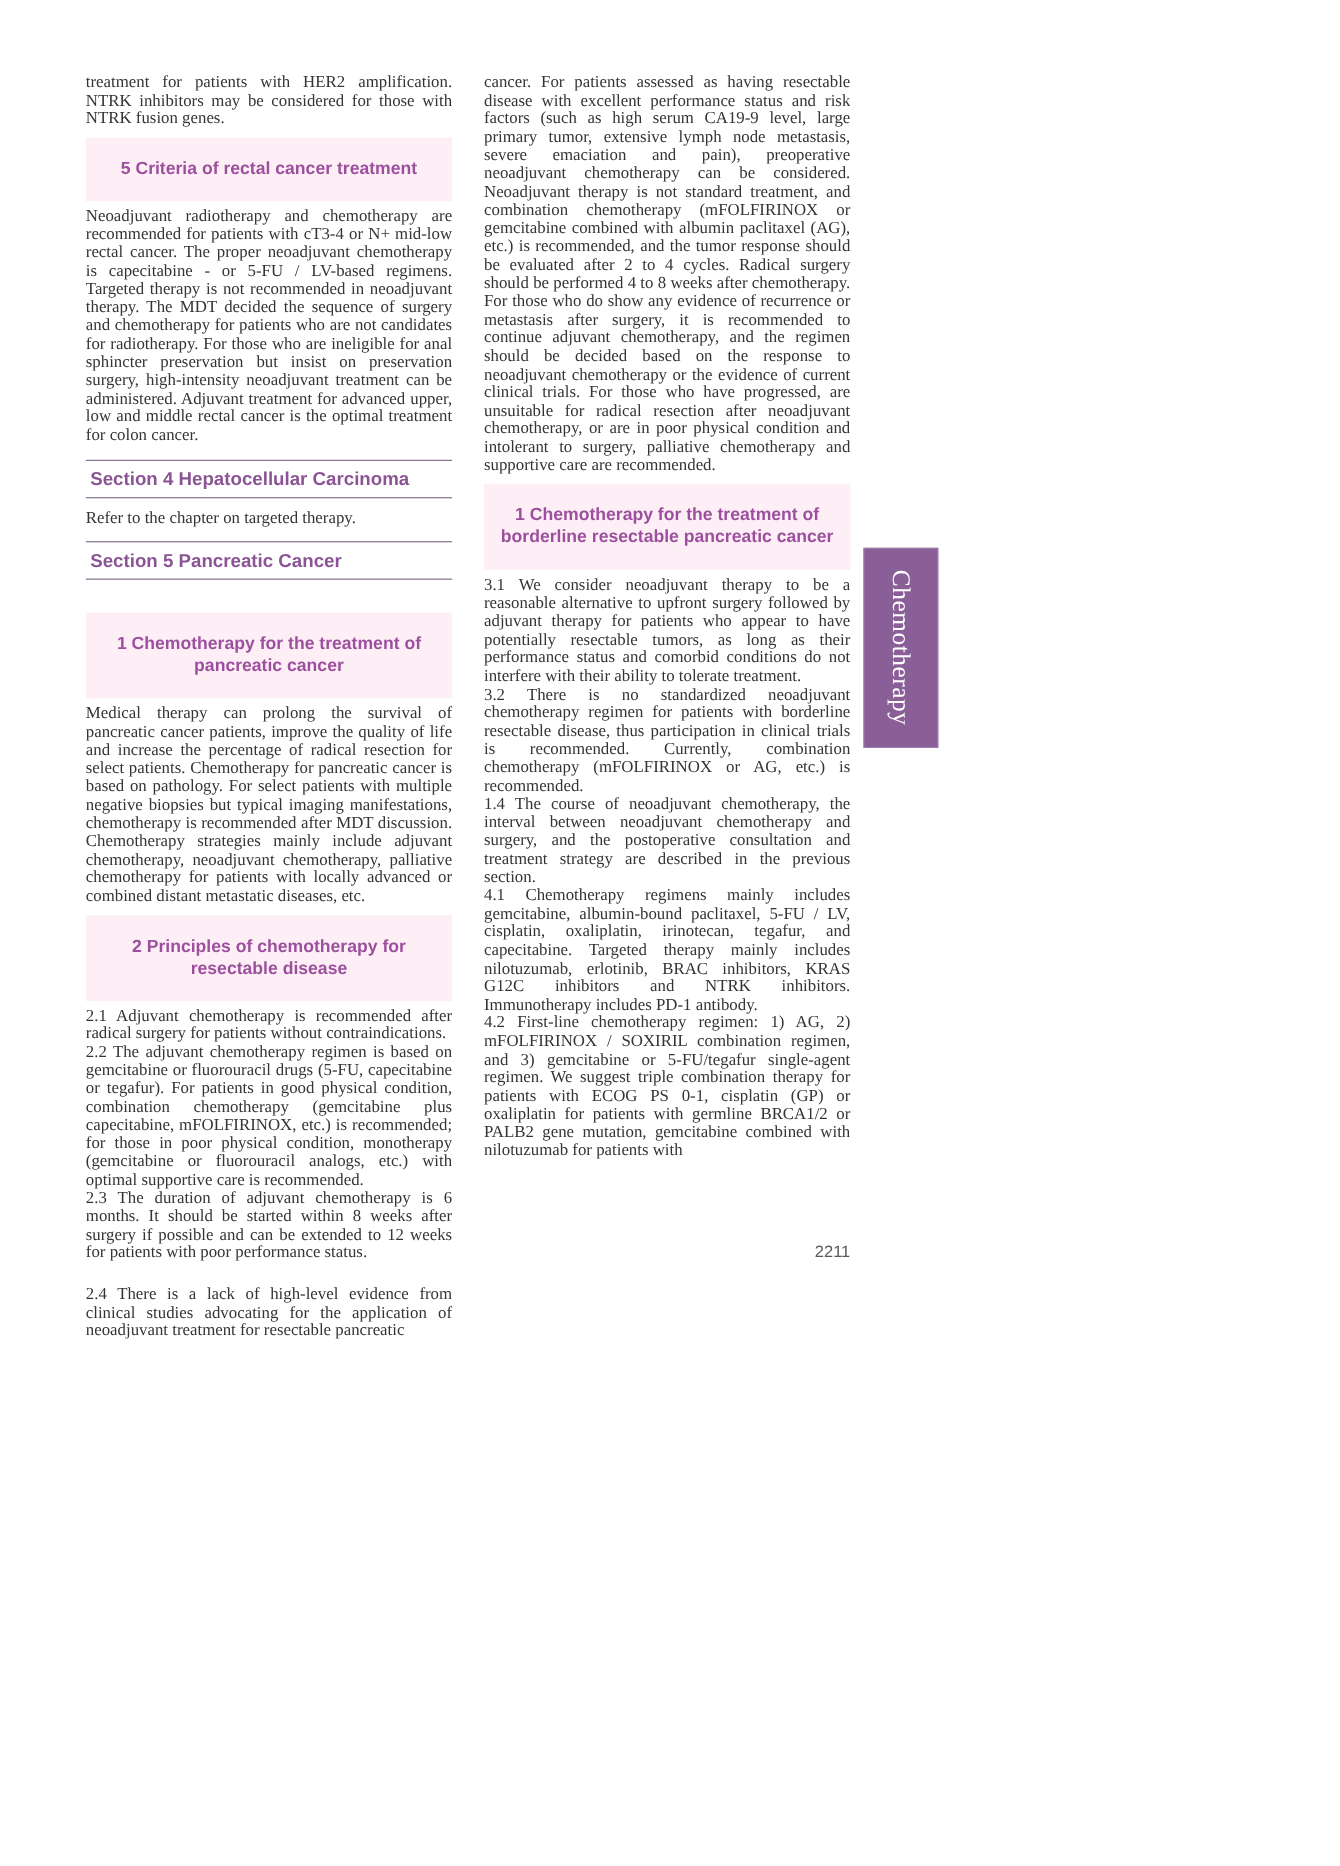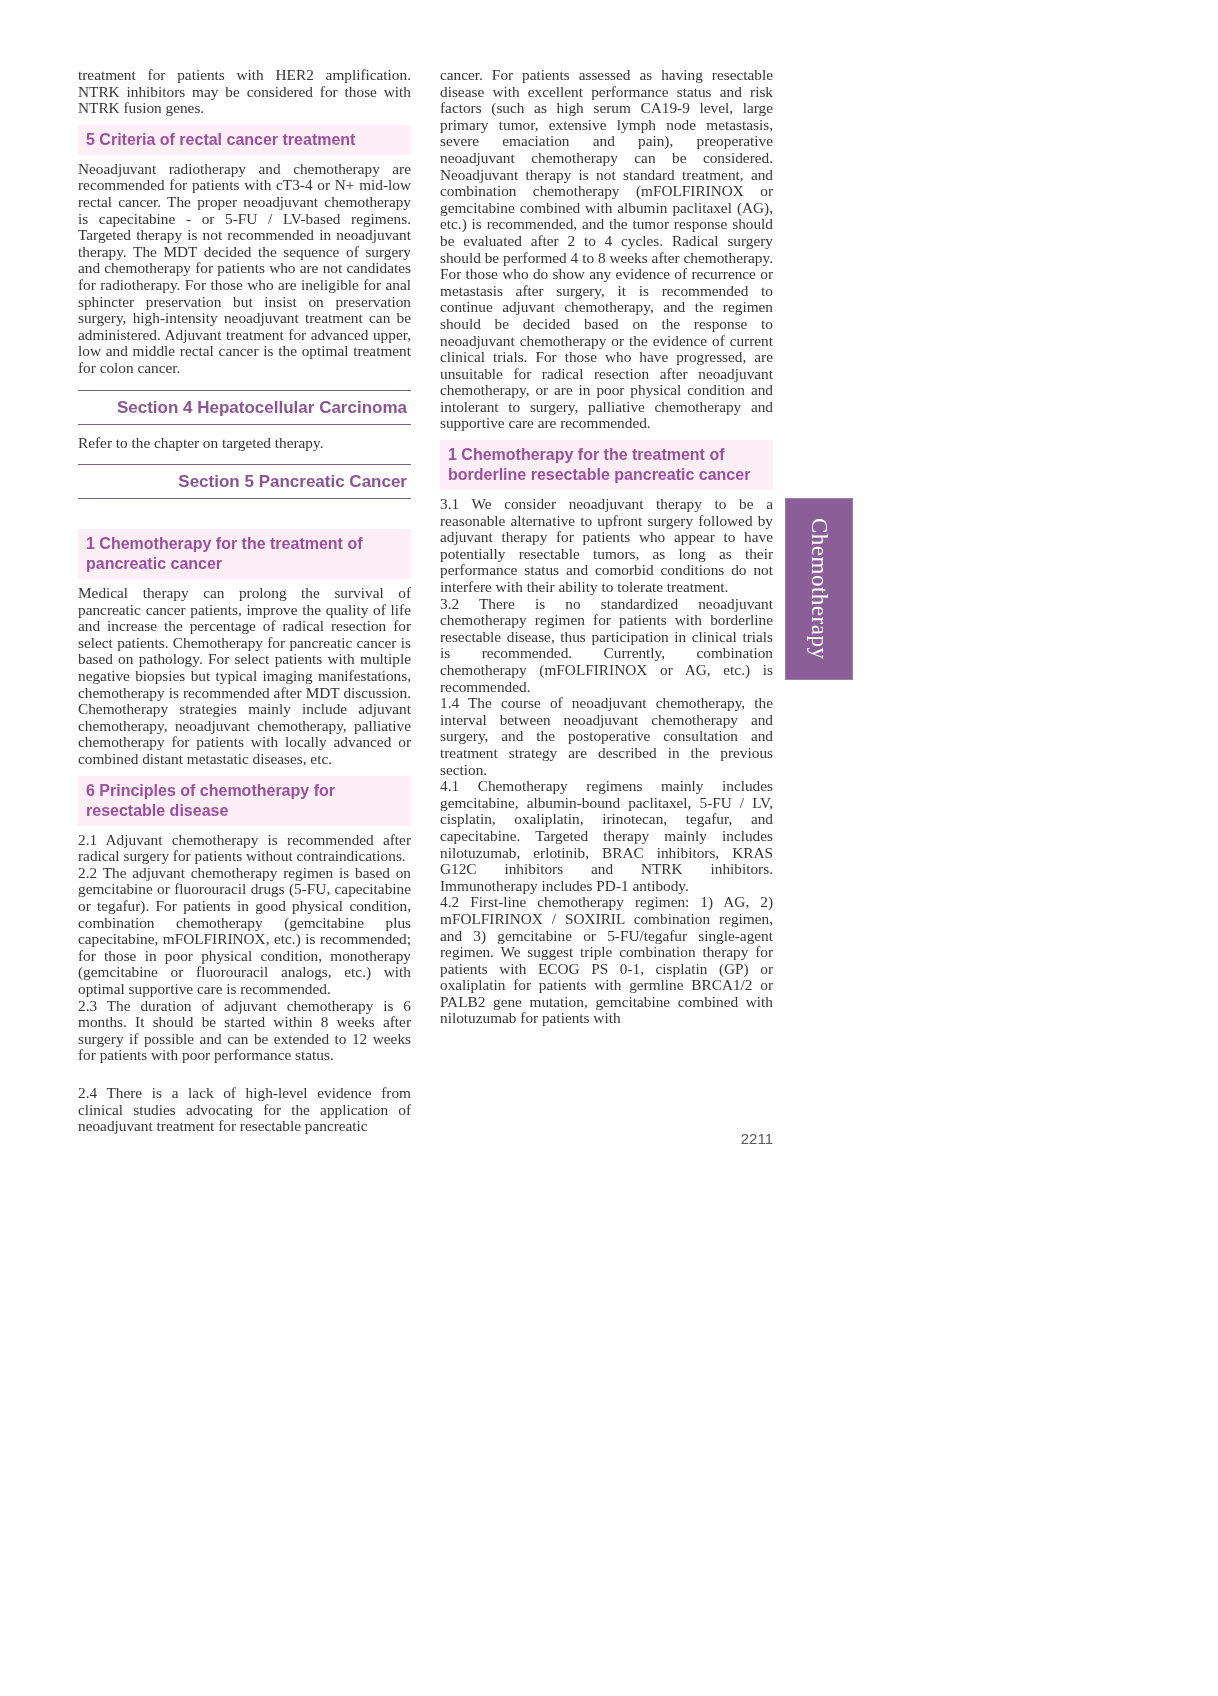--- a/index.html
+++ b/index.html
@@ -28,33 +28,34 @@
   }
   .para-gap { margin-top: 21px; }
 
   .pink-h {
     background: #fdeff5;
     color: #9c4f9e;
     font-family: "Liberation Sans", sans-serif;
     font-weight: bold;
     font-size: 16px;
     line-height: 20px;
-    padding: 5px 8px;
+    text-align: center;
+    padding: 19px 8px;
     margin: 8px 0 6px 0;
   }
 
   .section-h {
     border-top: 1.5px solid #7a6383;
     border-bottom: 1.5px solid #7a6383;
     color: #8b5494;
     font-family: "Liberation Sans", sans-serif;
     font-weight: bold;
     font-size: 17px;
     line-height: 19px;
-    text-align: right;
+    text-align: left;
     padding: 7px 4px;
     margin: 13px 0 10px 0;
   }
 
   .side-tab {
     position: absolute;
     left: 785px; top: 498px;
     width: 68px; height: 182px;
     background: #8a5f97;
     border: 1px solid #9d7bab;
@@ -95,21 +96,21 @@
     <div class="section-h">Section 4 Hepatocellular Carcinoma</div>
 
     <p class="body-p">Refer to the chapter on targeted therapy.</p>
 
     <div class="section-h">Section 5 Pancreatic Cancer</div>
 
     <div class="pink-h" style="margin-top:30px;">1 Chemotherapy for the treatment of pancreatic cancer</div>
 
     <p class="body-p">Medical therapy can prolong the survival of pancreatic cancer patients, improve the quality of life and increase the percentage of radical resection for select patients. Chemotherapy for pancreatic cancer is based on pathology. For select patients with multiple negative biopsies but typical imaging manifestations, chemotherapy is recommended after MDT discussion. Chemotherapy strategies mainly include adjuvant chemotherapy, neoadjuvant chemotherapy, palliative chemotherapy for patients with locally advanced or combined distant metastatic diseases, etc.</p>
 
-    <div class="pink-h">6 Principles of chemotherapy for resectable disease</div>
+    <div class="pink-h">2 Principles of chemotherapy for resectable disease</div>
 
     <p class="body-p">2.1 Adjuvant chemotherapy is recommended after radical surgery for patients without contraindications.</p>
     <p class="body-p">2.2 The adjuvant chemotherapy regimen is based on gemcitabine or fluorouracil drugs (5-FU, capecitabine or tegafur). For patients in good physical condition, combination chemotherapy (gemcitabine plus capecitabine, mFOLFIRINOX, etc.) is recommended; for those in poor physical condition, monotherapy (gemcitabine or fluorouracil analogs, etc.) with optimal supportive care is recommended.</p>
     <p class="body-p">2.3 The duration of adjuvant chemotherapy is 6 months. It should be started within 8 weeks after surgery if possible and can be extended to 12 weeks for patients with poor performance status.</p>
     <p class="body-p para-gap">2.4 There is a lack of high-level evidence from clinical studies advocating for the application of neoadjuvant treatment for resectable pancreatic</p>
   </div>
 
   <div class="col col-right">
     <p class="body-p">cancer. For patients assessed as having resectable disease with excellent performance status and risk factors (such as high serum CA19-9 level, large primary tumor, extensive lymph node metastasis, severe emaciation and pain), preoperative neoadjuvant chemotherapy can be considered. Neoadjuvant therapy is not standard treatment, and combination chemotherapy (mFOLFIRINOX or gemcitabine combined with albumin paclitaxel (AG), etc.) is recommended, and the tumor response should be evaluated after 2 to 4 cycles. Radical surgery should be performed 4 to 8 weeks after chemotherapy. For those who do show any evidence of recurrence or metastasis after surgery, it is recommended to continue adjuvant chemotherapy, and the regimen should be decided based on the response to neoadjuvant chemotherapy or the evidence of current clinical trials. For those who have progressed, are unsuitable for radical resection after neoadjuvant chemotherapy, or are in poor physical condition and intolerant to surgery, palliative chemotherapy and supportive care are recommended.</p>
 

